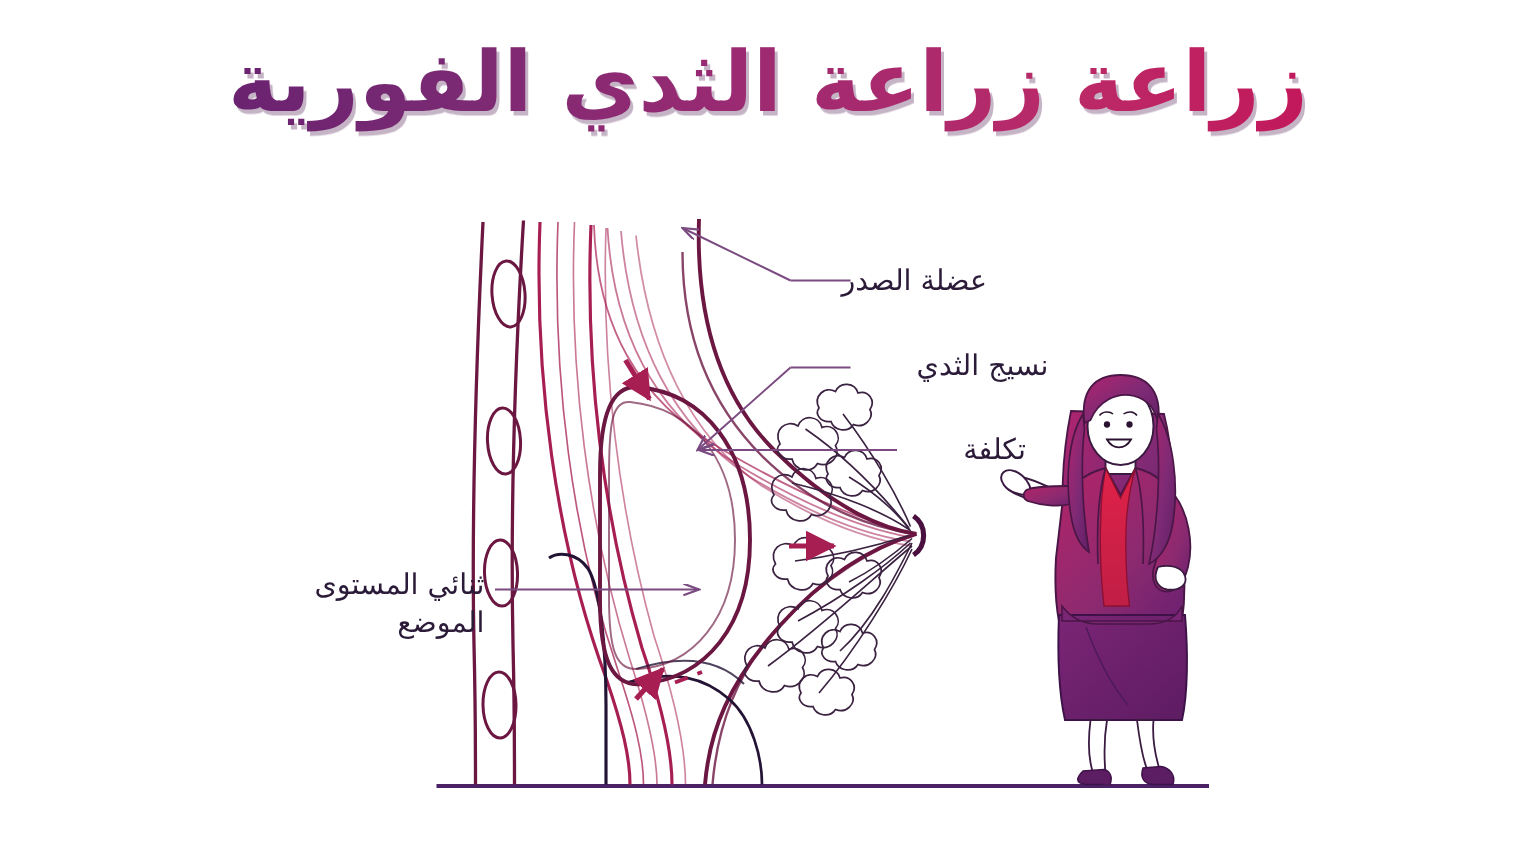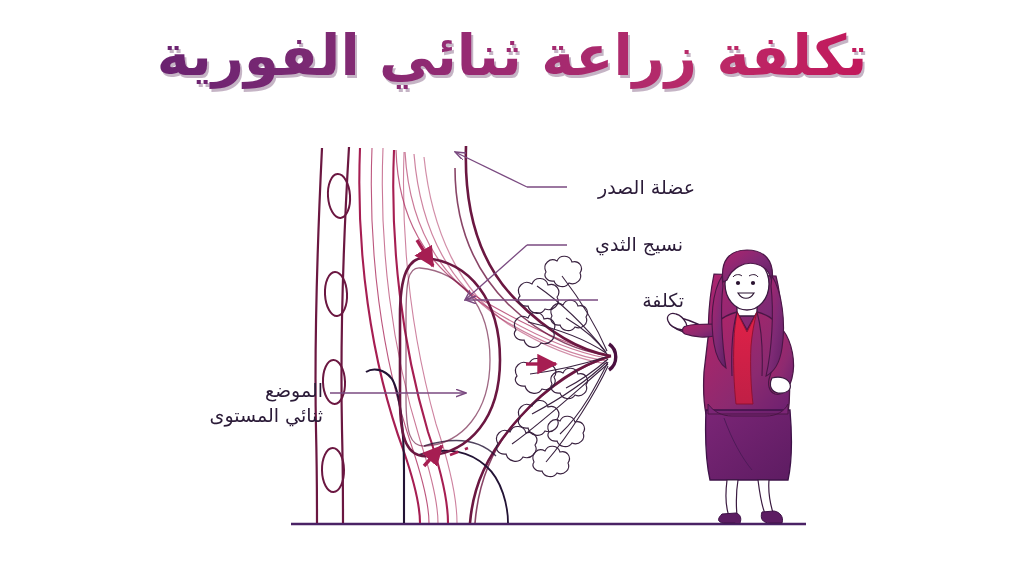--- a/index.html
+++ b/index.html
@@ -62,32 +62,32 @@
     direction: rtl;
     text-align: right;
     color: #2b1b38;
     font-family: "DejaVu Sans", sans-serif;
     font-size: 19px;
     line-height: 1.32;
     white-space: nowrap;
   }
   .anno.two-line { line-height: 1.3; }
 
-  #anno-chest  { left: 585px; top: 175px; width: 110px; }
-  #anno-tissue { left: 573px; top: 232px; width: 110px; }
+  #anno-chest  { left: 548px; top: 175px; width: 110px; }
+  #anno-tissue { left: 589px; top: 232px; width: 110px; }
   #anno-implant{ left: 604px; top: 288px; width: 80px;  }
   #anno-dual   { left: 183px; top: 378px; width: 140px; }
 </style>
 </head>
 <body>
 
 <div id="page">
 
   <div class="title-wrap">
-    <span class="title-text">تكلفة زراعة ثنائي الفورية</span>
+    <span class="title-text">زراعة زراعة الثدي الفورية</span>
   </div>
 
   <svg id="illustration" viewBox="0 0 1024 572">
 
     <defs>
       <linearGradient id="hairGrad" x1="0" y1="0" x2="1" y2="1">
         <stop offset="0%" stop-color="#b0246e"></stop>
         <stop offset="55%" stop-color="#7e2a75"></stop>
         <stop offset="100%" stop-color="#5f1f64"></stop>
       </linearGradient>
@@ -269,17 +269,17 @@
 
   <div class="anno" id="anno-tissue">
     <span>نسيج الثدي</span>
   </div>
 
   <div class="anno" id="anno-implant">
     <span>تكلفة</span>
   </div>
 
   <div class="anno two-line" id="anno-dual">
+    <div>ثنائي المستوى</div>
     <div>الموضع</div>
-    <div>ثنائي المستوى</div>
   </div>
 
 </div>
 
 </body></html>

